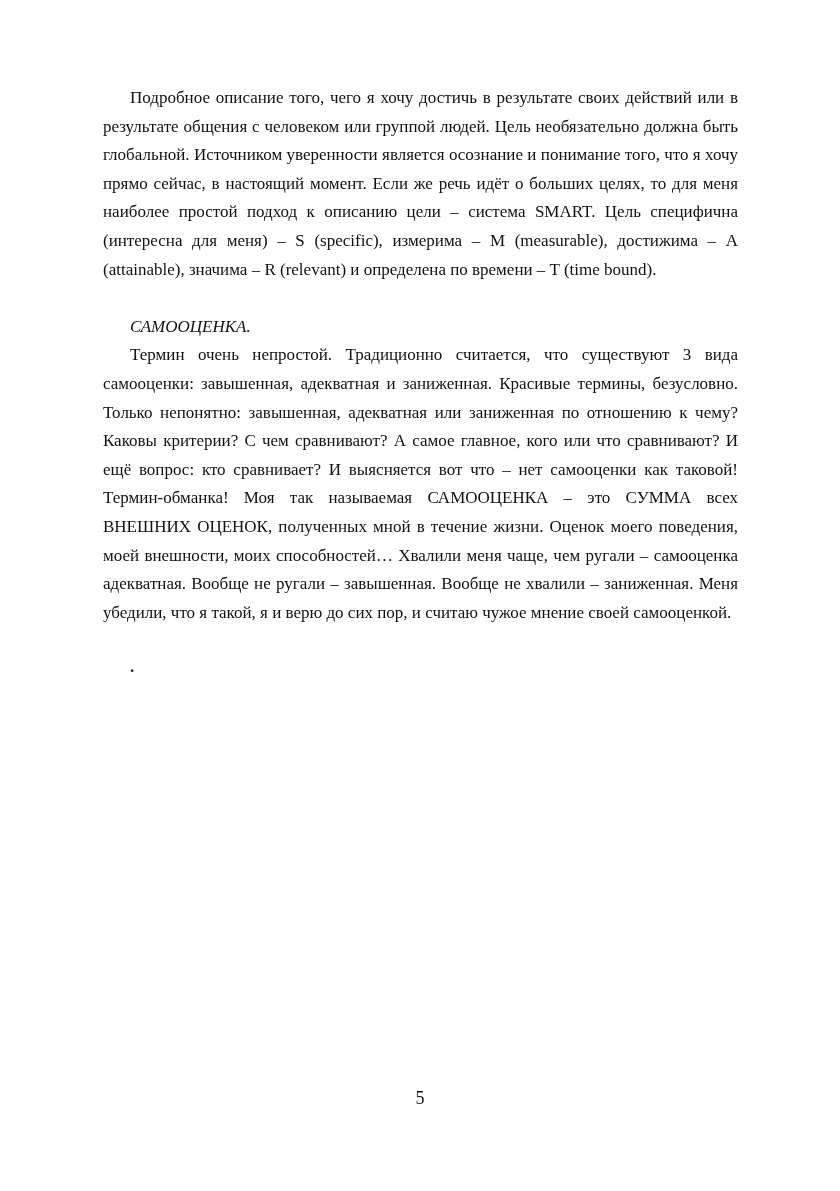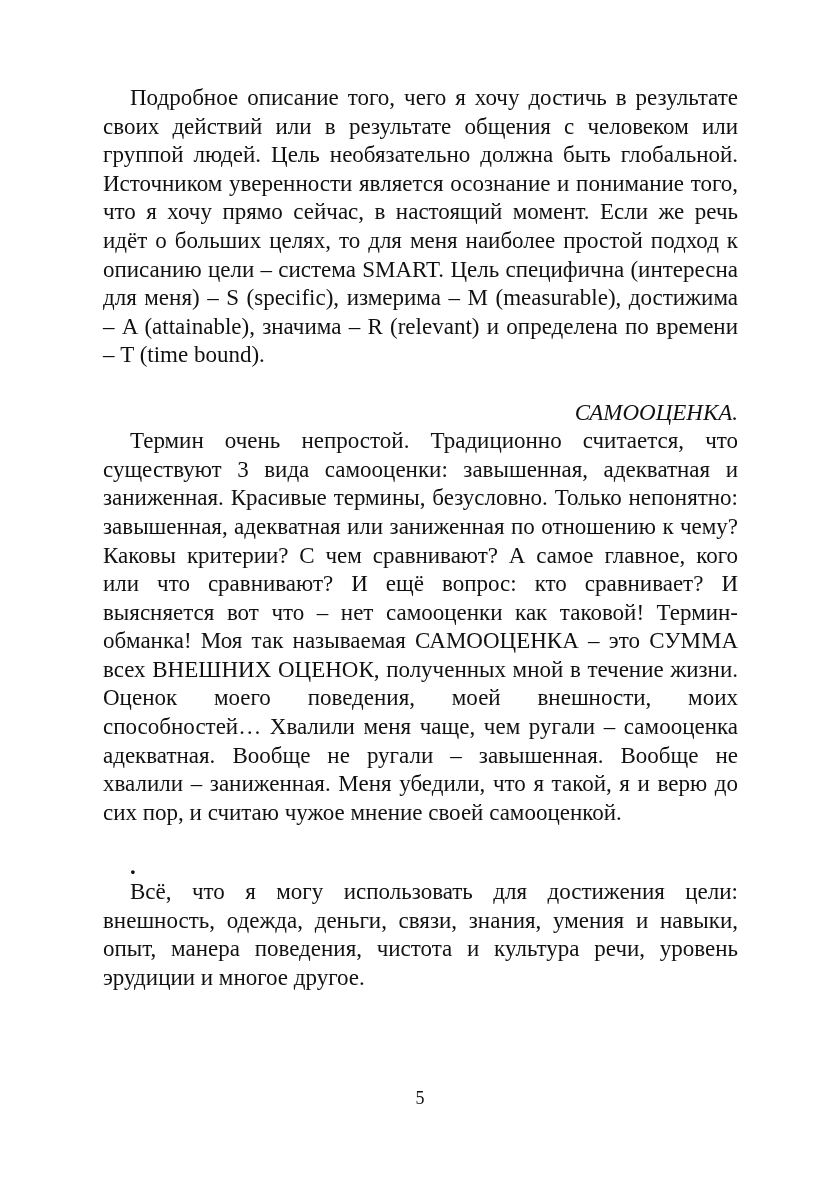--- a/index.html
+++ b/index.html
@@ -13,34 +13,33 @@
       position: relative;
       overflow: hidden;
       font-family: "Liberation Serif", "DejaVu Serif", serif;
       color: #111111;
     }
     .page {
       position: absolute;
       left: 103px;
       top: 84px;
       width: 635px;
-      font-size: 23px;
+      font-size: 17px;
       line-height: 28.6px;
     }
     .p {
       margin: 0;
       text-align: justify;
       text-indent: 27px;
       hyphens: manual;
     }
     .heading {
       margin: 0;
       text-indent: 27px;
       font-style: italic;
-      text-align: right;
     }
     .gap { height: 28.6px; }
     .dot {
       margin: 0;
       text-indent: 27px;
       font-weight: bold;
       line-height: 22px;
       height: 22px;
     }
     .bold { font-weight: bold; }
@@ -61,19 +60,18 @@
   <p class="p">Подробное описание того, чего я хочу достичь в результате своих действий или в результате общения с человеком или группой людей. Цель необязательно должна быть глобальной. Источником уверенности является осознание и понимание того, что я хочу прямо сейчас, в настоящий момент. Если же речь идёт о больших целях, то для меня наиболее простой подход к описанию цели – система SMART. Цель специфична (интересна для меня) – S (specific), измерима – M (measurable), достижима – A (attainable), значима – R (relevant) и определена по времени – T (time bound).</p>
 
   <div class="gap"></div>
 
   <p class="heading">САМООЦЕНКА.</p>
   <p class="p">Термин очень непростой. Традиционно считается, что существуют 3 вида самооценки: завышенная, адекватная и заниженная. Красивые термины, безусловно. Только непонятно: завышенная, адекватная или заниженная по отношению к чему? Каковы критерии? С чем сравнивают? А самое главное, кого или что сравнивают? И ещё вопрос: кто сравнивает? И выясняется вот что – нет самооценки как таковой! Термин-обманка! Моя так называемая САМООЦЕНКА – это СУММА всех ВНЕШНИХ ОЦЕНОК, полученных мной в течение жизни. Оценок моего поведения, моей внешности, моих способностей… Хвалили меня чаще, чем ругали – самооценка адекватная. Вообще не ругали – завышенная. Вообще не хвалили – заниженная. Меня убедили, что я такой, я и верю до сих пор, и считаю чужое мнение своей самооценкой.</p>
 
   <div class="gap"></div>
 
   <p class="dot">.</p>
-  <p class="p">Всё, что я могу использовать для достижения цели: внешность, одежда, деньги, связи, знания, умения и навыки, опыт, манера поведения, чистота и культура речи, уровень эрудиции и многое другое.</p>
 
   <div class="gap"></div>
 
 </div>
 
 <div class="page-number">5</div>
 
 </body></html>

